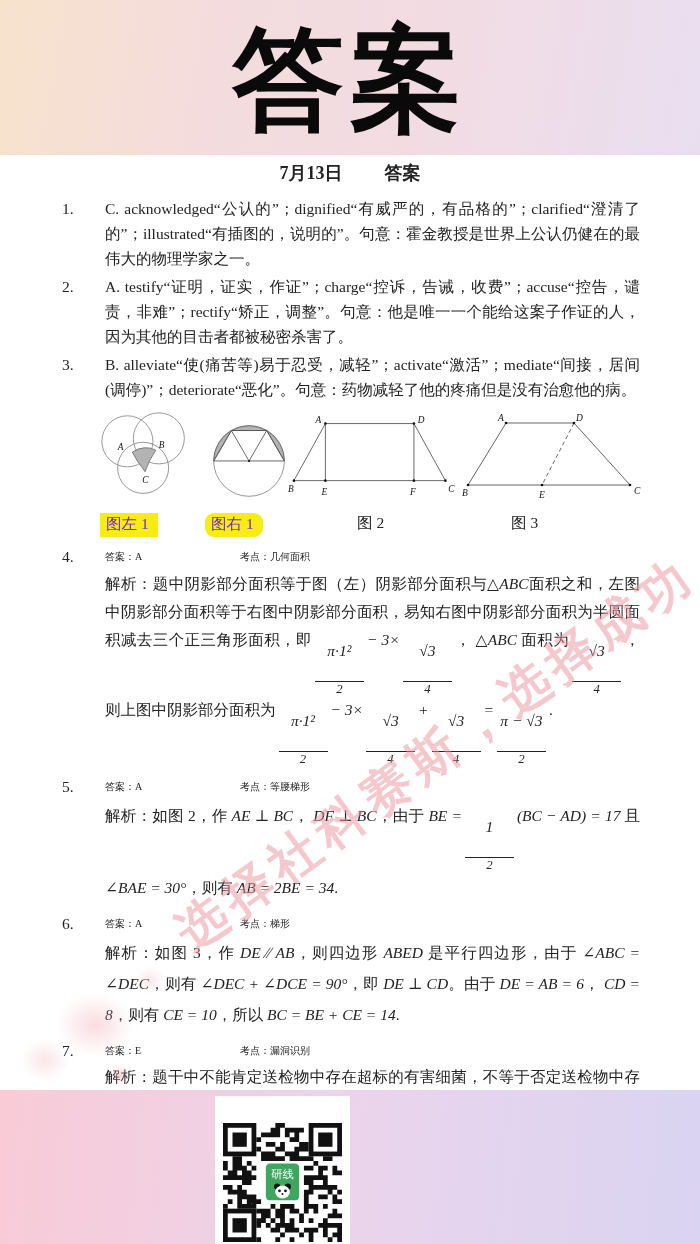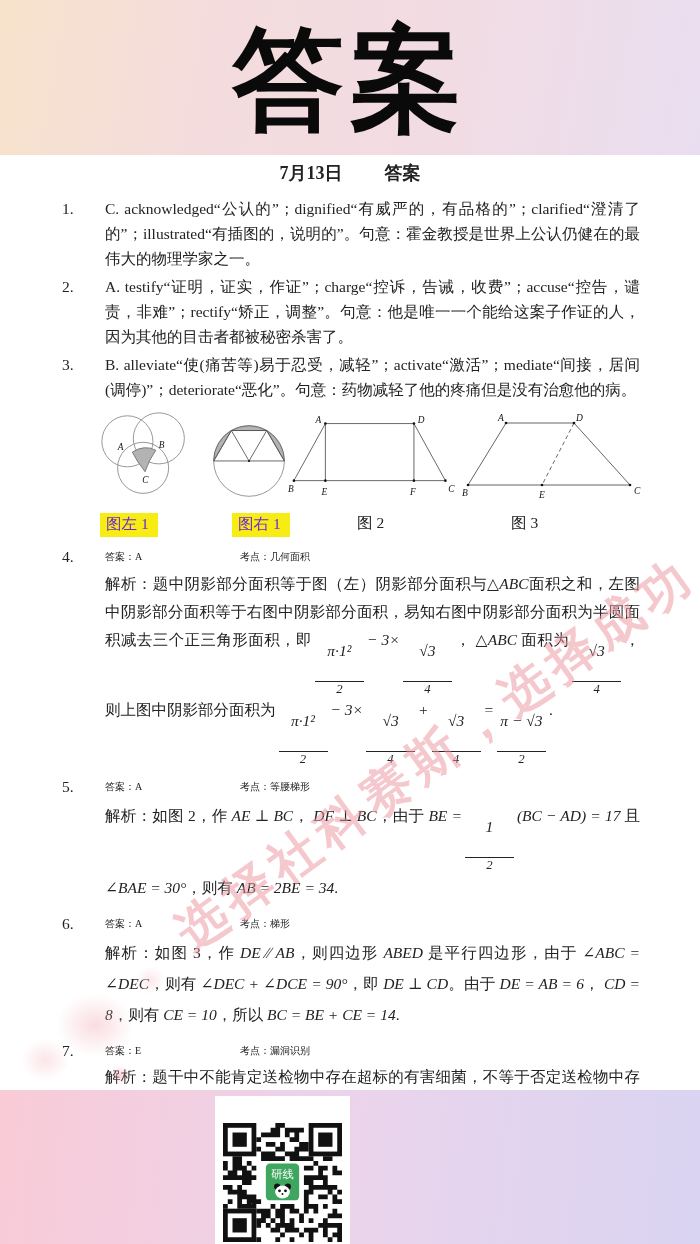--- a/index.html
+++ b/index.html
@@ -156,21 +156,21 @@
             <circle class="figdot" cx="80" cy="74" r="1.3"></circle>
             <text class="figlabel" x="36" y="10">A</text>
             <text class="figlabel" x="114" y="10">D</text>
             <text class="figlabel" x="0" y="85">B</text>
             <text class="figlabel" x="77" y="87">E</text>
             <text class="figlabel" x="172" y="83">C</text>
           </svg>
         </div>
 
         <span class="caption hl" style="left:100px;">图左 1</span>
-        <span class="caption hl" style="left:232px;">图右 1</span>
+        <span class="caption hl" style="left:205px;border-radius:9px;">图右 1</span>
         <span class="caption" style="left:357px;">图 2</span>
         <span class="caption" style="left:511px;">图 3</span>
       </div>
 
       <div class="item" style="margin-top:9px;">
         <span class="num">4.</span>
         <div class="body">
           <div class="ansline">
             <span class="ans">答案：A</span>
             <span class="topic">考点：几何面积</span>

